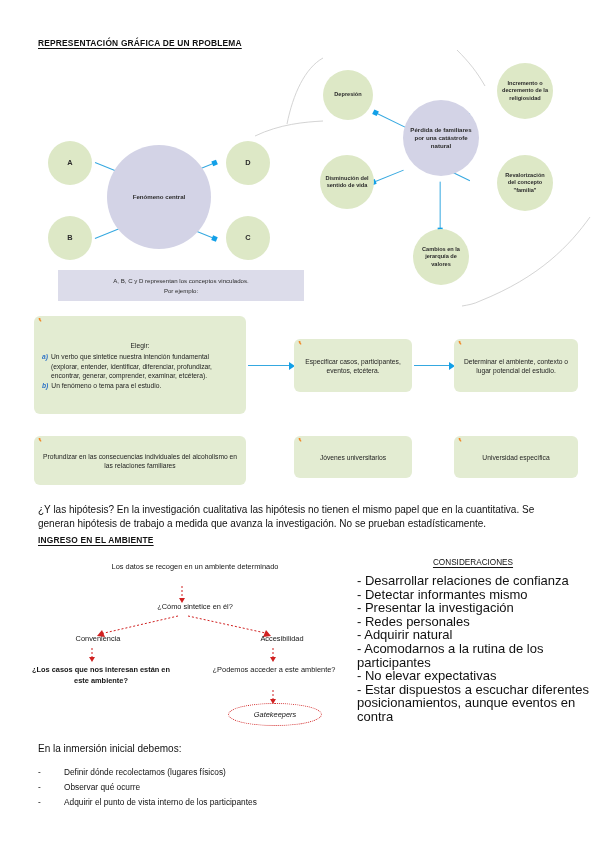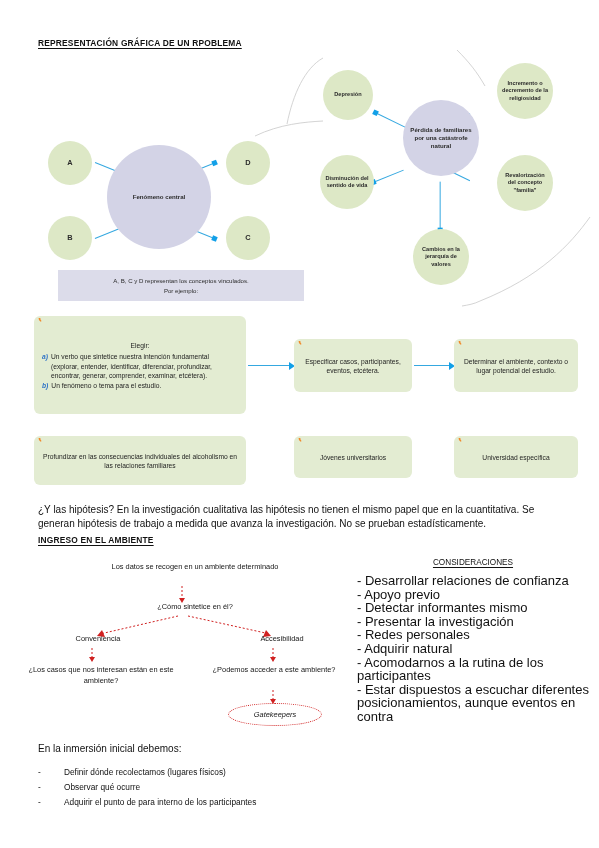--- a/index.html
+++ b/index.html
@@ -233,51 +233,51 @@
       <polygon points="240,139 246,139 243,144" fill="#d02020"></polygon>
     </svg>
 
     <div class="node-text" style="left:90px;top:561px;width:210px;">Los datos se recogen en un ambiente determinado</div>
 
     <div class="node-text" style="left:115px;top:601px;width:160px;">¿Cómo sintetice en él?</div>
 
     <div class="node-text" style="left:52px;top:633px;width:92px;">Conveniencia</div>
     <div class="node-text" style="left:234px;top:633px;width:96px;">Accesibilidad</div>
 
-    <div class="node-text" style="left:26px;top:664px;width:150px;">¿Los casos que nos interesan están en este ambiente?</div>
+    <div class="node-text" style="left:26px;top:664px;width:150px;font-weight:bold;">¿Los casos que nos interesan están en este ambiente?</div>
     <div class="node-text" style="left:200px;top:664px;width:148px;">¿Podemos acceder a este ambiente?</div>
 
     <div class="ellipse-gk" style="left:228px;top:703px;width:92px;height:21px;">
       <span>Gatekeepers</span>
     </div>
   </div>
 
   <div class="consider" style="left:357px;top:558px;width:232px;">
     <div class="c-title">CONSIDERACIONES</div>
     <div class="c-item">- Desarrollar relaciones de confianza</div>
-    <div class="c-item">- Apoyo previo</div>
     <div class="c-item">- Detectar informantes mismo</div>
     <div class="c-item">- Presentar la investigación</div>
     <div class="c-item">- Redes personales</div>
     <div class="c-item">- Adquirir natural</div>
     <div class="c-item">- Acomodarnos a la rutina de los participantes</div>
+    <div class="c-item">- No elevar expectativas</div>
     <div class="c-item">- Estar dispuestos a escuchar diferentes</div>
     <div class="c-item">posicionamientos, aunque eventos en contra</div>
   </div>
 
   <div class="body-text" style="position:absolute;left:38px;top:742px;">En la inmersión inicial debemos:</div>
 
   <div class="dash-list" style="left:38px;top:765px;width:420px;">
     <div class="dl-row">
       <span class="dl-dash">-</span>
       <span>Definir dónde recolectamos (lugares físicos)</span>
     </div>
     <div class="dl-row">
       <span class="dl-dash">-</span>
       <span>Observar qué ocurre</span>
     </div>
     <div class="dl-row">
       <span class="dl-dash">-</span>
-      <span>Adquirir el punto de para interno de los participantes</span>
+      <span>Adquirir el punto de vista interno de los participantes</span>
     </div>
   </div>
 
 </div>
 
 </body></html>

